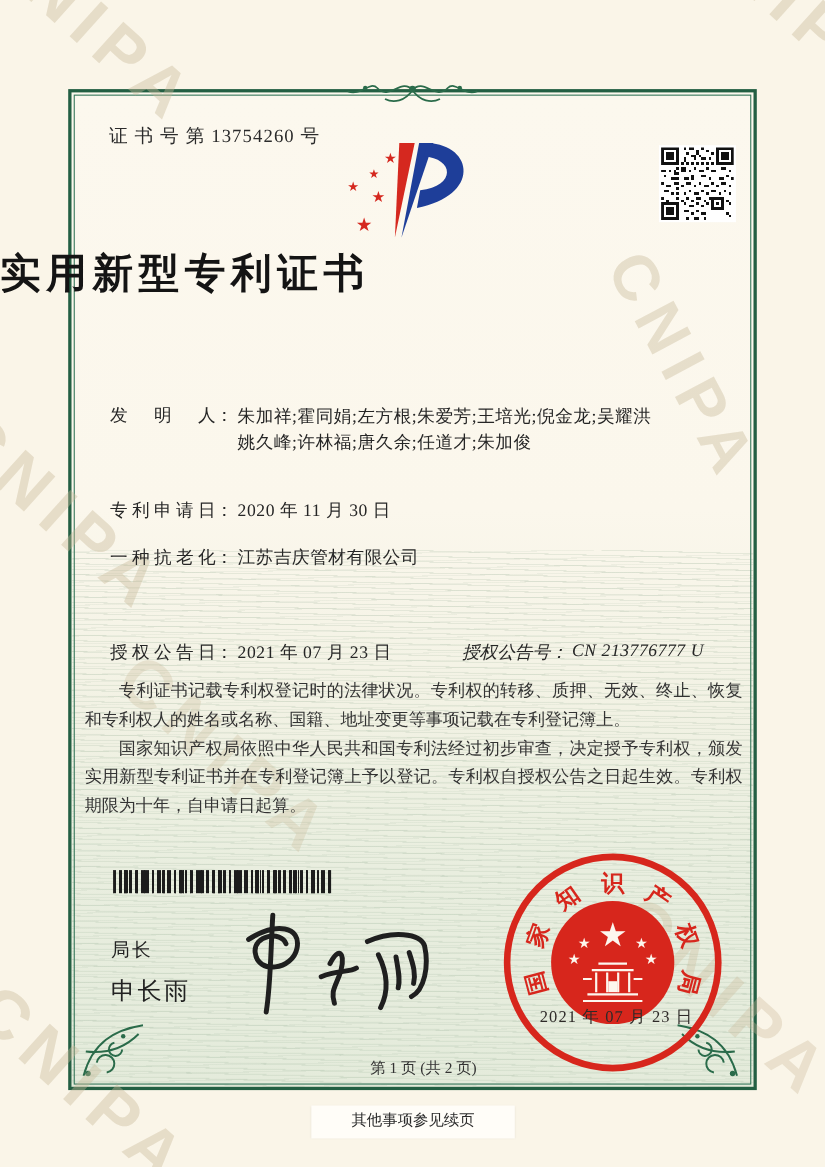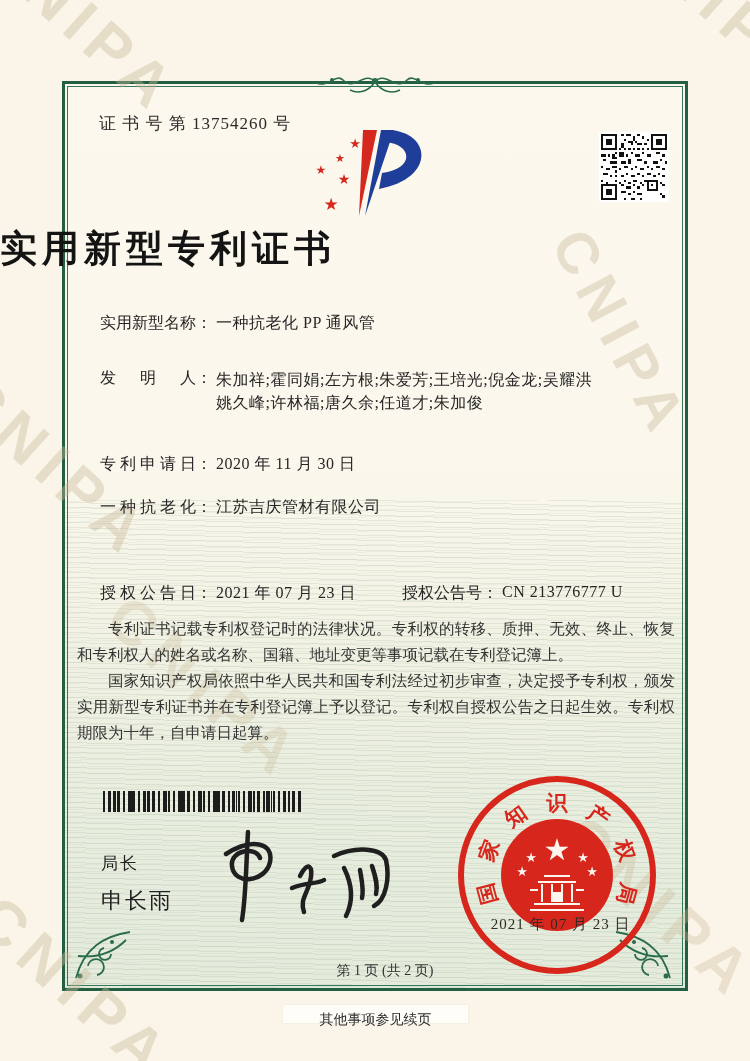--- a/index.html
+++ b/index.html
@@ -51,21 +51,21 @@
   .fcolon{display:inline-block;vertical-align:top;}
   .fval{display:inline-block;vertical-align:top;letter-spacing:0.5px;}
   .r-name{top:313px;}
   .r-inv{top:356px;margin-top:12px;}
   .r-inv .fval{width:440px;line-height:23px;}
   .r-pat{top:411px;}
   .r-fil{top:454px;}
   .r-own{top:497px;}
   .r-adr{top:540px;}
   .r-grant{top:583px;}
-  .grant2{margin-left:46px;}
+  .grant2{margin-left:64px;font-style:italic;}
 
   
   .body-text{position:absolute;left:77px;top:616px;width:598px;font-size:15.5px;
              color:#333;line-height:26px;text-align:justify;}
   .body-text p{margin:0;text-indent:2em;}
 
   
   .barcode{position:absolute;left:103px;top:791px;width:198px;height:21px;
            background:
              repeating-linear-gradient(90deg,#1c1c1c 0 2px,transparent 2px 5px),
@@ -83,21 +83,21 @@
              border-radius:50%;}
   .seal-char{position:absolute;left:50%;top:50%;font-size:21px;font-weight:bold;color:#d7261c;
              font-family:"Liberation Serif","DejaVu Serif",serif;}
   .emblem{position:absolute;left:42px;top:42px;}
   .seal-date{position:absolute;left:448px;top:915px;width:225px;text-align:center;z-index:6;
              font-size:15px;color:#2e2a28;letter-spacing:1px;}
 
   
   .page-indicator{position:absolute;left:62px;top:962px;width:626px;text-align:center;
                   font-size:14px;color:#333;z-index:6;padding-left:10px;}
-  .note-box{position:absolute;left:283px;top:1005px;width:185px;height:18px;line-height:30px;
+  .note-box{position:absolute;left:283px;top:1005px;width:185px;height:30px;line-height:30px;
             background:#fffdf8;text-align:center;font-size:14px;color:#2b2b2b;
             box-shadow:0 0 2px rgba(0,0,0,0.08);}
 </style>
 </head>
 <body>
 
 <div class="page">
 
   <div class="frame">
     <div class="waves"></div>
@@ -272,24 +272,20 @@
         <text x="52" y="22" font-size="13">★</text>
         <text x="37" y="36" font-size="11">★</text>
         <text x="18" y="48" font-size="12">★</text>
         <text x="41" y="58" font-size="14">★</text>
         <text x="28" y="84" font-size="17">★</text>
       </g>
     </svg>
 
     <div class="title">实用新型专利证书</div>
 
-    <div class="frow r-name">
-      <span class="flabel">实用新型名称</span><span class="fcolon">：</span>
-      <span class="fval">一种抗老化 PP 通风管</span>
-    </div>
 
     <div class="frow r-inv">
       <span class="flabel">发明人</span><span class="fcolon">：</span>
       <span class="fval"><span>朱加祥;霍同娟;左方根;朱爱芳;王培光;倪金龙;吴耀洪</span><br>
       <span>姚久峰;许林福;唐久余;任道才;朱加俊</span></span>
     </div>
 
 
     <div class="frow r-fil">
       <span class="flabel">专利申请日</span><span class="fcolon">：</span>

